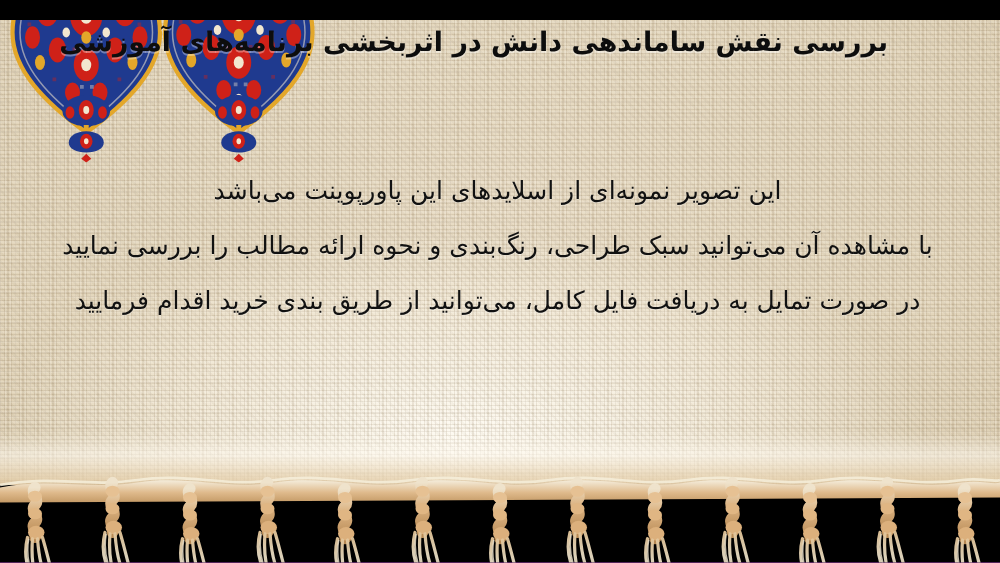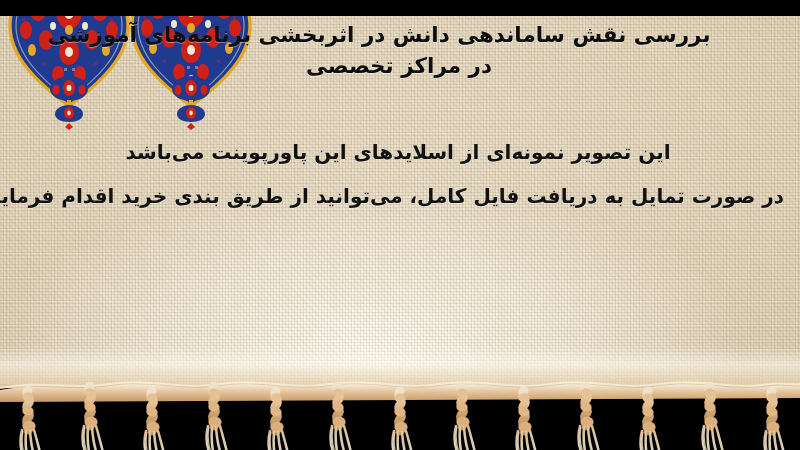--- a/index.html
+++ b/index.html
@@ -66,21 +66,21 @@
   #title .tline{display:block;}
   #title .tline.t1{padding-right:40px;}
 
   #body-text{
     position:absolute;top:114px;right:16px;width:772px;
     text-align:center;
     color:#111111;
     font-size:20px;line-height:44px;font-weight:400;
     text-shadow:0 1px 0 rgba(255,255,255,.32);
   }
-  #body-text .bline{display:block;white-space:nowrap;font-weight:bold;}
+  #body-text .bline{display:block;white-space:nowrap;}
 
   
   #fringe{position:absolute;left:0;top:356px;width:800px;height:94px;}
   #blackband{
     position:absolute;left:0;top:372px;width:800px;height:78px;background:#000;
   }
 </style>
 </head>
 <body>
 
@@ -235,25 +235,25 @@
       <rect x="21" y="26" width="4" height="6" fill="#e3a72a"></rect>
       <path d="M23 31 C31 31 37 35 37 40 C37 45 31 48 23 48 C15 48 9 45 9 40 C9 35 15 31 23 31 Z" fill="#1f3a8f"></path>
       <ellipse cx="23" cy="39" rx="5" ry="6" fill="#cf2118"></ellipse>
       <ellipse cx="23" cy="39" rx="1.8" ry="2.4" fill="#f2e7cf"></ellipse>
       <path d="M23 49 L27 53 L23 56 L19 53 Z" fill="#cf2118"></path>
     </g>
   </svg>
 
   <div id="title">
     <span class="tline t1">بررسی نقش ساماندهی دانش در اثربخشی برنامه‌های آموزشی</span>
-    <span class="tline t2">در مراکز تخصصی</span>
   </div>
 
   <div id="body-text">
     <span class="bline">این تصویر نمونه‌ای از اسلایدهای این پاورپوینت می‌باشد</span>
+    <span class="bline">با مشاهده آن می‌توانید سبک طراحی، رنگ‌بندی و نحوه ارائه مطالب را بررسی نمایید</span>
     <span class="bline">در صورت تمایل به دریافت فایل کامل، می‌توانید از طریق بندی خرید اقدام فرمایید</span>
   </div>
 
   <div id="blackband"></div>
   <svg id="fringe" viewBox="0 0 800 94" preserveAspectRatio="none">
     <defs>
       <linearGradient id="cordg" x1="0" y1="0" x2="0" y2="1">
         <stop offset="0%" stop-color="#efe3cc"></stop>
         <stop offset="45%" stop-color="#dcb483"></stop>
         <stop offset="100%" stop-color="#b88a55"></stop>

